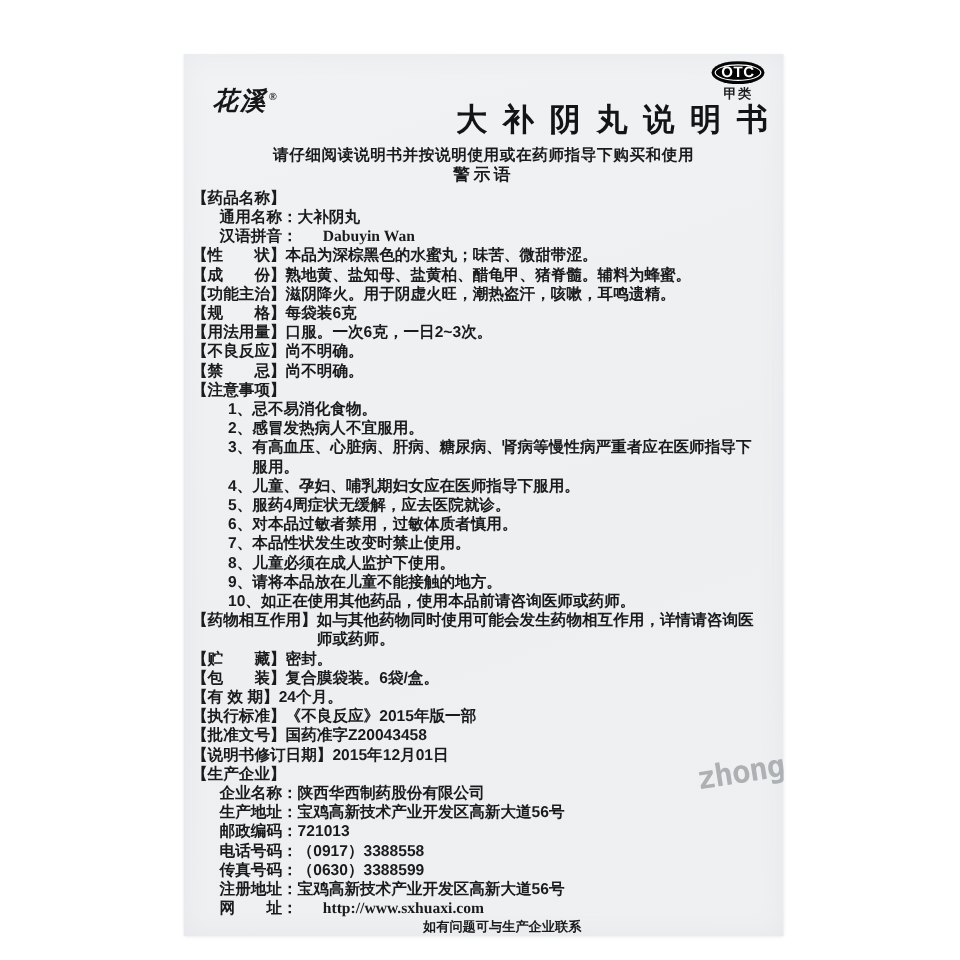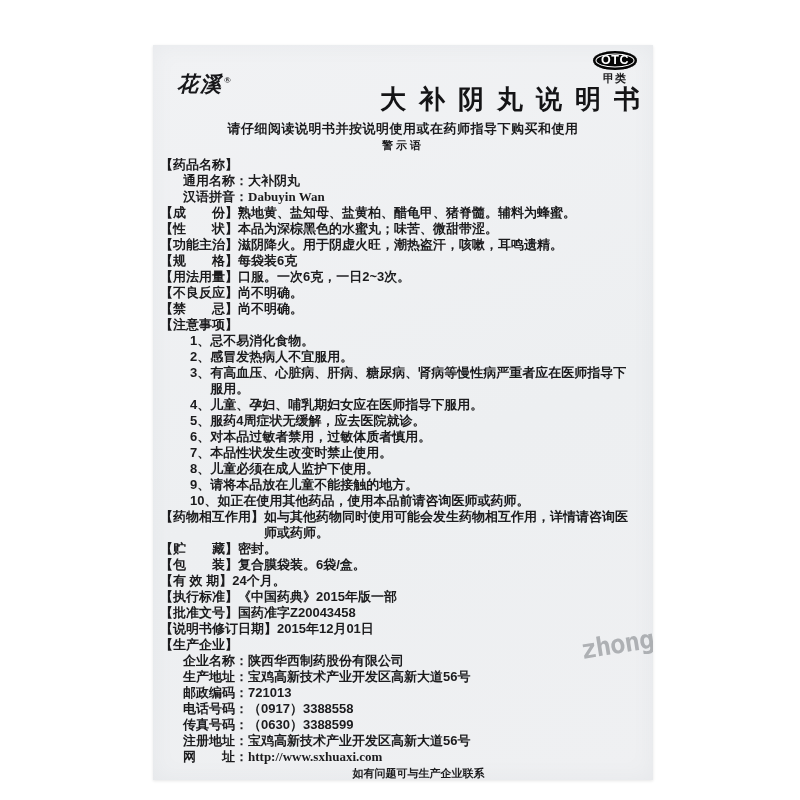--- a/index.html
+++ b/index.html
@@ -24,30 +24,30 @@
     width:44px;height:19px;margin:0 auto;background:#050505;color:#ffffff;border-radius:50%;
     font-weight:800;font-size:12.5px;line-height:19px;text-align:center;letter-spacing:0.5px;
     box-shadow:inset 0 0 0 2.5px #050505, inset 0 0 0 3.5px #ffffff;
   }
   .otc-class{font-size:11px;font-weight:700;margin-top:1px;letter-spacing:1px;color:#1b1b1d;}
   .title{
     margin:2px 0 0;text-align:right;font-size:26px;font-weight:800;
     letter-spacing:13px;padding-left:13px;line-height:32px;color:#141416;
   }
   .subtitle{margin-top:6px;text-align:center;font-size:13px;font-weight:700;letter-spacing:0.5px;line-height:16px;}
-  .warning{text-align:center;font-size:11px;font-weight:700;letter-spacing:3px;line-height:16px;}
+  .warning{text-align:center;font-size:14px;font-weight:700;letter-spacing:3px;line-height:16px;}
   .body{margin:4px 14px 0 7px;font-size:13px;font-weight:700;line-height:16px;}
   .row{display:flex;}
   .lbl{white-space:pre;flex:0 0 auto;}
   .txt{flex:1 1 auto;min-width:0;}
   .sub{display:flex;padding-left:23px;}
   .note{display:flex;padding-left:30px;}
   .num{white-space:pre;flex:0 0 auto;}
   .company{display:flex;padding-left:23px;}
-  .latin{font-family:"Liberation Serif","DejaVu Serif",serif;}
+  .latin{font-family:"Liberation Serif","DejaVu Serif",serif;margin-left:21px;}
   .footer{text-align:center;margin-left:38px;font-size:11px;font-weight:700;line-height:16px;}
   .watermark{
     position:absolute;left:428px;top:590px;transform:rotate(-9deg);transform-origin:left center;
     font-family:"DejaVu Sans Mono","Liberation Mono",monospace;
     font-size:26px;font-weight:700;color:#999ca0;opacity:0.75;letter-spacing:-1px;white-space:nowrap;
   }
 </style>
 </head>
 <body>
 
@@ -75,28 +75,28 @@
     <div class="sub">
       <span class="lbl">通用名称：</span>
       <span class="txt">大补阴丸</span>
     </div>
     <div class="sub">
       <span class="lbl">汉语拼音：</span>
       <span class="txt latin">Dabuyin Wan</span>
     </div>
 
     <div class="row">
+      <span class="lbl">【性　　状】</span>
+      <span class="txt">本品为深棕黑色的水蜜丸；味苦、微甜带涩。</span>
+    </div>
+    <div class="row">
       <span class="lbl">【成　　份】</span>
       <span class="txt">熟地黄、盐知母、盐黄柏、醋龟甲、猪脊髓。辅料为蜂蜜。</span>
     </div>
     <div class="row">
-      <span class="lbl">【性　　状】</span>
-      <span class="txt">本品为深棕黑色的水蜜丸；味苦、微甜带涩。</span>
-    </div>
-    <div class="row">
       <span class="lbl">【功能主治】</span>
       <span class="txt">滋阴降火。用于阴虚火旺，潮热盗汗，咳嗽，耳鸣遗精。</span>
     </div>
     <div class="row">
       <span class="lbl">【规　　格】</span>
       <span class="txt">每袋装6克</span>
     </div>
     <div class="row">
       <span class="lbl">【用法用量】</span>
       <span class="txt">口服。一次6克，一日2~3次。</span>
@@ -166,21 +166,21 @@
     <div class="row">
       <span class="lbl">【包　　装】</span>
       <span class="txt">复合膜袋装。6袋/盒。</span>
     </div>
     <div class="row">
       <span class="lbl">【有 效 期】</span>
       <span class="txt">24个月。</span>
     </div>
     <div class="row">
       <span class="lbl">【执行标准】</span>
-      <span class="txt">《中国药典》2015年版一部</span>
+      <span class="txt">《不良反应》2015年版一部</span>
     </div>
     <div class="row">
       <span class="lbl">【批准文号】</span>
       <span class="txt">国药准字Z20043458</span>
     </div>
     <div class="row">
       <span class="lbl">【说明书修订日期】</span>
       <span class="txt">2015年12月01日</span>
     </div>
 

